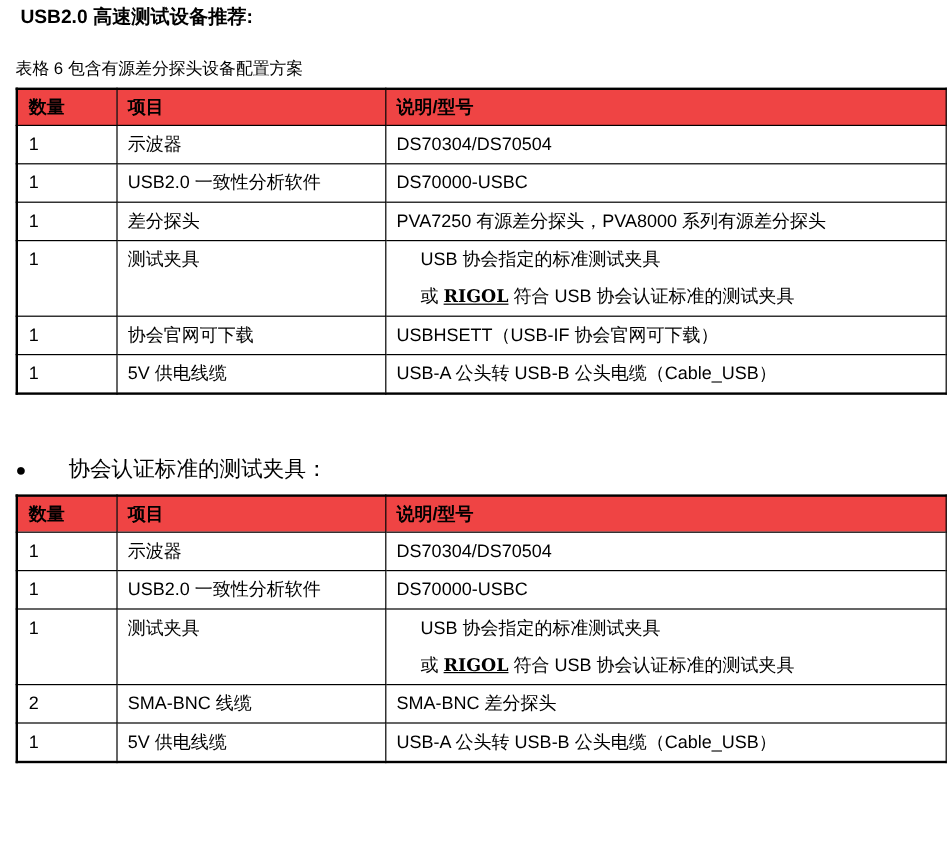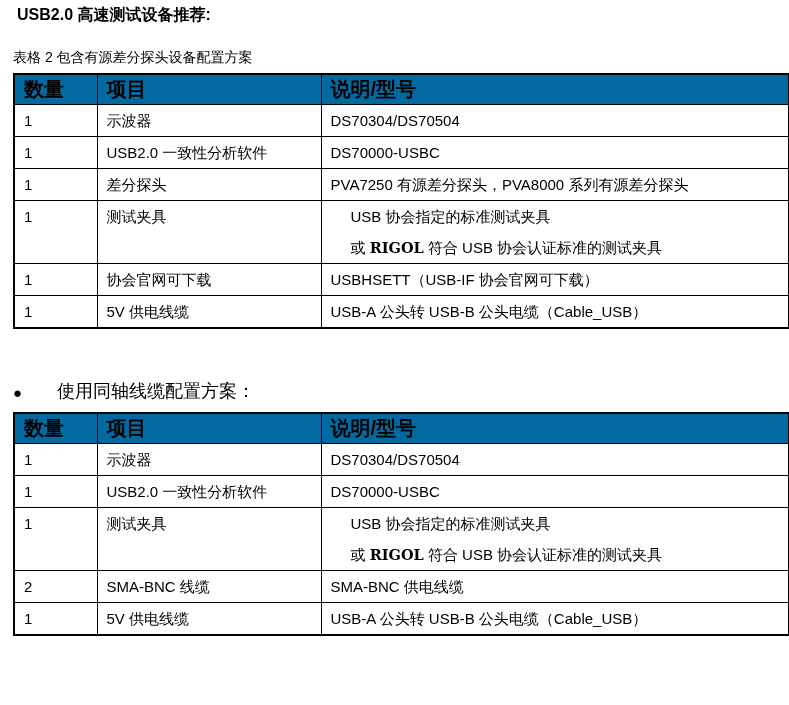--- a/index.html
+++ b/index.html
@@ -44,23 +44,23 @@
     width: 775px;
     border-collapse: collapse;
     table-layout: fixed;
     border: 2px solid #000;
   }
   .config-table col.c1 { width: 83px; }
   .config-table col.c2 { width: 224px; }
   .config-table col.c3 { width: 468px; }
 
   .config-table th {
-    background: #0369a1;
+    background: #ef4444;
     border: 1.5px solid #000;
-    font-size: 20px;
+    font-size: 15px;
     font-weight: bold;
     text-align: left;
     height: 29px;
     line-height: 29px;
     padding: 0 9px;
     white-space: nowrap;
   }
   .config-table td {
     border: 1.5px solid #000;
     font-size: 15px;
@@ -68,31 +68,32 @@
     vertical-align: top;
     padding: 0 9px;
     white-space: nowrap;
     overflow: hidden;
   }
   .desc-line { line-height: 31px; margin-left: 20px; }
   .brand {
     font-family: "DejaVu Serif", "Liberation Serif", serif;
     font-weight: bold;
     font-size: 14.5px;
+    text-decoration: underline;
   }
 </style>
 </head>
 <body>
 
 <div class="page">
 
   <div class="doc-title">USB2.0 高速测试设备推荐:</div>
 
 
-  <div class="table-caption">表格 2 包含有源差分探头设备配置方案</div>
+  <div class="table-caption">表格 6 包含有源差分探头设备配置方案</div>
 
   <table class="config-table">
     <colgroup>
         <col class="c1">
         <col class="c2">
         <col class="c3">
       </colgroup>
     <thead>
       <tr>
         <th>数量</th>
@@ -131,21 +132,21 @@
       </tr>
       <tr>
         <td>1</td>
         <td>5V 供电线缆</td>
         <td>USB-A 公头转 USB-B 公头电缆（Cable_USB）</td>
       </tr>
     </tbody>
   </table>
 
   <div class="bullet-line second">
-    <span class="bullet-dot">●</span><span>使用同轴线缆配置方案：</span>
+    <span class="bullet-dot">●</span><span>协会认证标准的测试夹具：</span>
   </div>
 
 
   <table class="config-table">
     <colgroup>
         <col class="c1">
         <col class="c2">
         <col class="c3">
       </colgroup>
     <thead>
@@ -170,21 +171,21 @@
         <td>1</td>
         <td>测试夹具</td>
         <td>
           <div class="desc-line">USB 协会指定的标准测试夹具</div>
           <div class="desc-line"><span>或 </span><span class="brand">RIGOL</span><span> 符合 USB 协会认证标准的测试夹具</span></div>
         </td>
       </tr>
       <tr>
         <td>2</td>
         <td>SMA-BNC 线缆</td>
-        <td>SMA-BNC 供电线缆</td>
+        <td>SMA-BNC 差分探头</td>
       </tr>
       <tr>
         <td>1</td>
         <td>5V 供电线缆</td>
         <td>USB-A 公头转 USB-B 公头电缆（Cable_USB）</td>
       </tr>
     </tbody>
   </table>
 
 </div>

